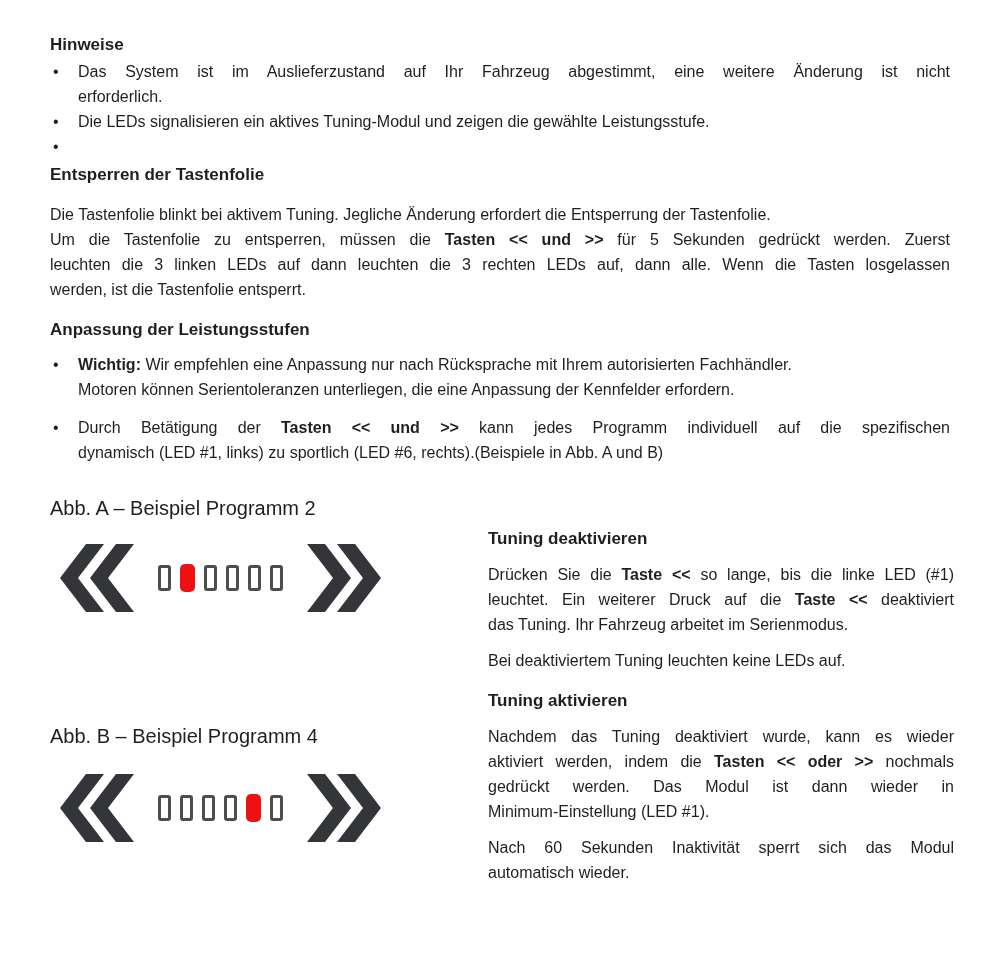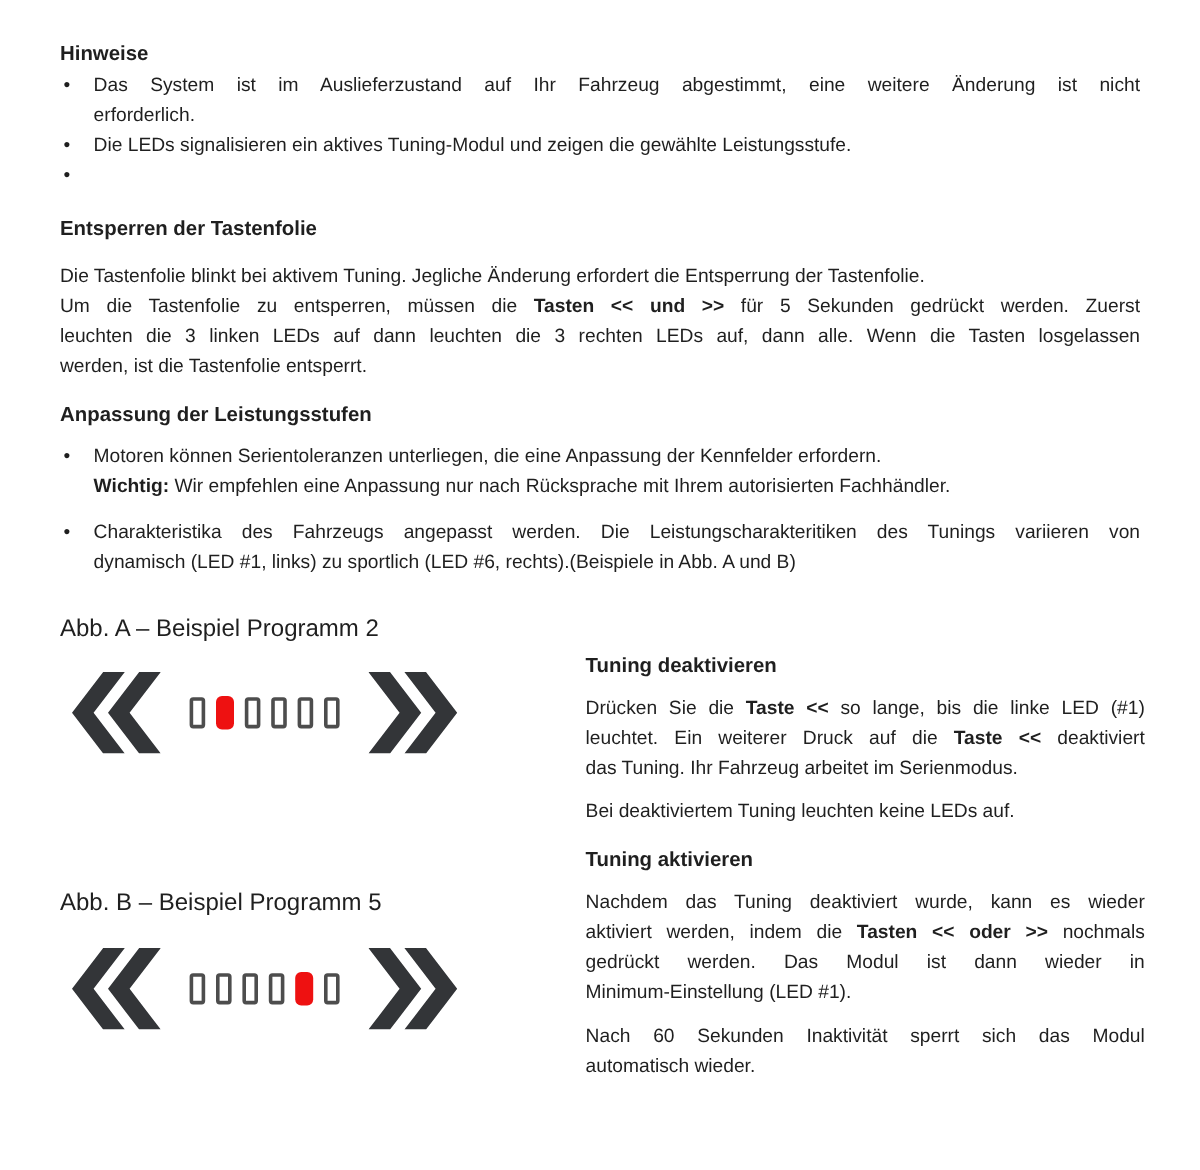--- a/index.html
+++ b/index.html
@@ -12,21 +12,21 @@
 
   h3 { font-size:17px; line-height:22px; margin:0; font-weight:bold; }
 
   ul.bullets { list-style:none; margin:3px 0 0 0; padding:0; }
   ul.bullets li { position:relative; padding-left:28px; }
   .marker { position:absolute; left:3px; top:0; }
 
   .line { display:block; }
   .stretch { text-align:justify; text-align-last:justify; }
 
-  .sec-entsperren h3 { margin-top:46px; }
+  .sec-entsperren h3 { margin-top:30px; }
   .sec-entsperren p { margin:16px 0 0 0; }
   .sec-anpassung h3 { margin-top:17px; }
   .sec-anpassung ul { margin-top:11px; }
   .sec-anpassung li.second { margin-top:13px; }
 
   .bottom { position:relative; margin-top:17px; height:428px; }
   .fig-label { position:absolute; left:0; font-size:20px; }
   .fig-a-label { top:14px; }
   .fig-b-label { top:242px; }
 
@@ -83,26 +83,26 @@
       <span class="line stretch">leuchten die 3 linken LEDs auf dann leuchten die 3 rechten LEDs auf, dann alle. Wenn die Tasten losgelassen</span>
       <span class="line">werden, ist die Tastenfolie entsperrt.</span>
     </p>
   </section>
 
   <section class="sec-anpassung">
     <h3>Anpassung der Leistungsstufen</h3>
     <ul class="bullets">
       <li>
         <span class="marker">•</span>
+        <span class="line"><b>Wichtig:</b><span> Wir empfehlen eine Anpassung nur nach Rücksprache mit Ihrem autorisierten Fachhändler.</span></span>
         <span class="line">Motoren können Serientoleranzen unterliegen, die eine Anpassung der Kennfelder erfordern.</span>
-        <span class="line"><b>Wichtig:</b><span> Wir empfehlen eine Anpassung nur nach Rücksprache mit Ihrem autorisierten Fachhändler.</span></span>
       </li>
       <li class="second">
         <span class="marker">•</span>
-        <span class="line stretch">Charakteristika des Fahrzeugs angepasst werden. Die Leistungscharakteritiken des Tunings variieren von</span>
+        <span class="line stretch"><span>Durch Betätigung der </span><b>Tasten &lt;&lt; und &gt;&gt;</b><span> kann jedes Programm individuell auf die spezifischen</span></span>
         <span class="line">dynamisch (LED #1, links) zu sportlich (LED #6, rechts).(Beispiele in Abb. A und B)</span>
       </li>
     </ul>
   </section>
 
   <div class="bottom">
 
     <div class="fig-label fig-a-label">Abb. A – Beispiel Programm 2</div>
     <div class="graphic fig-a-graphic">
       <svg class="chev" viewBox="0 0 74 68" fill="currentColor" xmlns="http://www.w3.org/2000/svg">
@@ -116,21 +116,21 @@
           <div class="led"></div>
           <div class="led"></div>
           <div class="led"></div>
         </div>
       <svg class="chev" viewBox="0 0 74 68" fill="currentColor" xmlns="http://www.w3.org/2000/svg">
         <polygon points="0,0 18,0 44,34 18,68 0,68 26,34"></polygon>
         <polygon points="30,0 48,0 74,34 48,68 30,68 56,34"></polygon>
       </svg>
     </div>
 
-    <div class="fig-label fig-b-label">Abb. B – Beispiel Programm 5</div>
+    <div class="fig-label fig-b-label">Abb. B – Beispiel Programm 4</div>
     <div class="graphic fig-b-graphic">
       <svg class="chev" viewBox="0 0 74 68" fill="currentColor" xmlns="http://www.w3.org/2000/svg">
         <polygon points="44,0 26,0 0,34 26,68 44,68 18,34"></polygon>
         <polygon points="74,0 56,0 30,34 56,68 74,68 48,34"></polygon>
       </svg>
       <div class="led-row">
           <div class="led"></div>
           <div class="led"></div>
           <div class="led"></div>
           <div class="led"></div>

